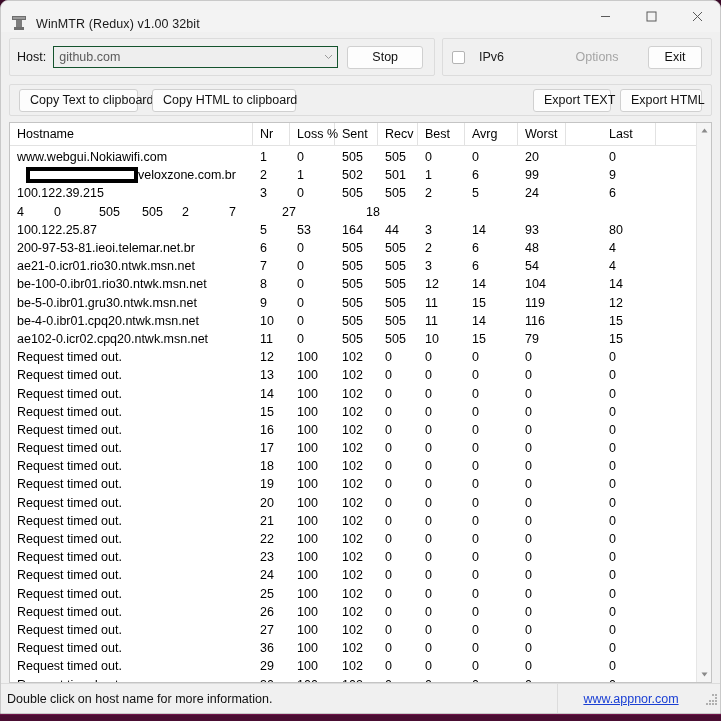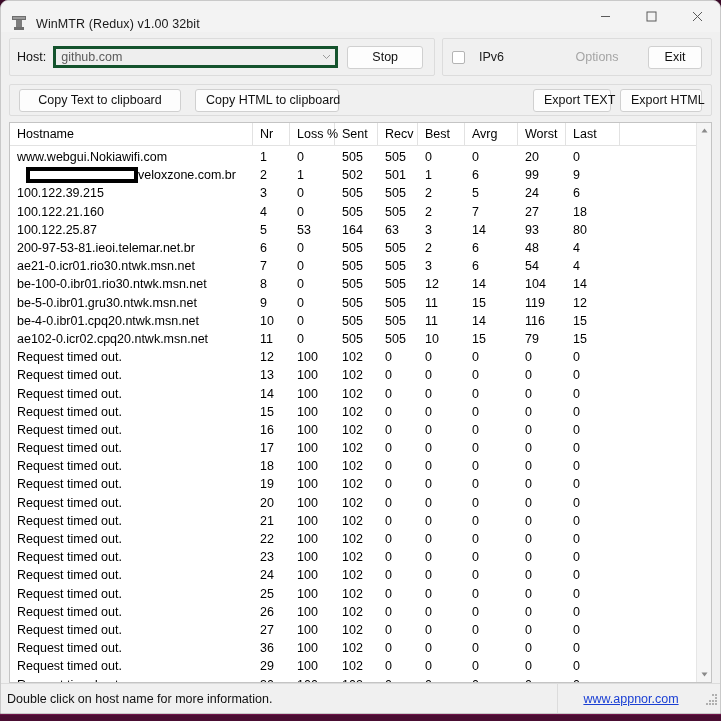--- a/index.html
+++ b/index.html
@@ -101,21 +101,21 @@
   }
   #host-label {
     font-size: 12.5px;
     color: #111;
     margin-right: 7px;
   }
   #host-combo {
     flex: 1;
     height: 22px;
     background: #eeeeee;
-    border: 3px solid #14532d;
+    border: 1px solid #14532d;
     display: flex;
     align-items: center;
     position: relative;
     max-width: 285px;
   }
   #host-input {
     flex: 1;
     border: none;
     outline: none;
     background: transparent;
@@ -174,21 +174,21 @@
 
   
   #clip-group {
     margin: 6px 8px 0 8px;
     height: 32px;
     padding: 0 9px;
     justify-content: space-between;
   }
   #clip-left { display: flex; gap: 14px; }
   #clip-right { display: flex; gap: 9px; }
-  #copy-text-btn { width: 162px; }
+  #copy-text-btn { width: 119px; }
   #copy-html-btn { width: 144px; }
   #export-text-btn { width: 78px; }
   #export-html-btn { width: 82px; }
 
   
   #table-outer {
     margin: 6px 8px 0 8px;
     flex: 1;
     border: 1px solid #c4c4c4;
     background: #ffffff;
@@ -248,21 +248,21 @@
 
   
   .c-host  { width: 243px; }
   .c-nr    { width: 37px;  }
   .c-loss  { width: 45px;  }
   .c-sent  { width: 43px;  }
   .c-recv  { width: 40px;  }
   .c-best  { width: 47px;  }
   .c-avrg  { width: 53px;  }
   .c-worst { width: 48px;  }
-  .c-last  { width: 54px;  }
+  .c-last  { width: 54px; margin-left: 36px;  }
   .c-pad   { width: 80px;  }
 
   
   .redacted {
     display: inline-block;
     width: 112px;
     height: 16px;
     background: #ffffff;
     border: 4px solid #000000;
     vertical-align: middle;
@@ -458,36 +458,35 @@
             <div class="cell c-nr">3</div>
             <div class="cell c-loss">0</div>
             <div class="cell c-sent">505</div>
             <div class="cell c-recv">505</div>
             <div class="cell c-best">2</div>
             <div class="cell c-avrg">5</div>
             <div class="cell c-worst">24</div>
             <div class="cell c-last">6</div>
           </div>
           <div class="trow">
-            <div class="cell c-host">100.122.21.160</div>
             <div class="cell c-nr">4</div>
             <div class="cell c-loss">0</div>
             <div class="cell c-sent">505</div>
             <div class="cell c-recv">505</div>
             <div class="cell c-best">2</div>
             <div class="cell c-avrg">7</div>
             <div class="cell c-worst">27</div>
             <div class="cell c-last">18</div>
           </div>
           <div class="trow">
             <div class="cell c-host">100.122.25.87</div>
             <div class="cell c-nr">5</div>
             <div class="cell c-loss">53</div>
             <div class="cell c-sent">164</div>
-            <div class="cell c-recv">63</div>
+            <div class="cell c-recv">44</div>
             <div class="cell c-best">3</div>
             <div class="cell c-avrg">14</div>
             <div class="cell c-worst">93</div>
             <div class="cell c-last">80</div>
           </div>
           <div class="trow">
             <div class="cell c-host">200-97-53-81.ieoi.telemar.net.br</div>
             <div class="cell c-nr">6</div>
             <div class="cell c-loss">0</div>
             <div class="cell c-sent">505</div>

